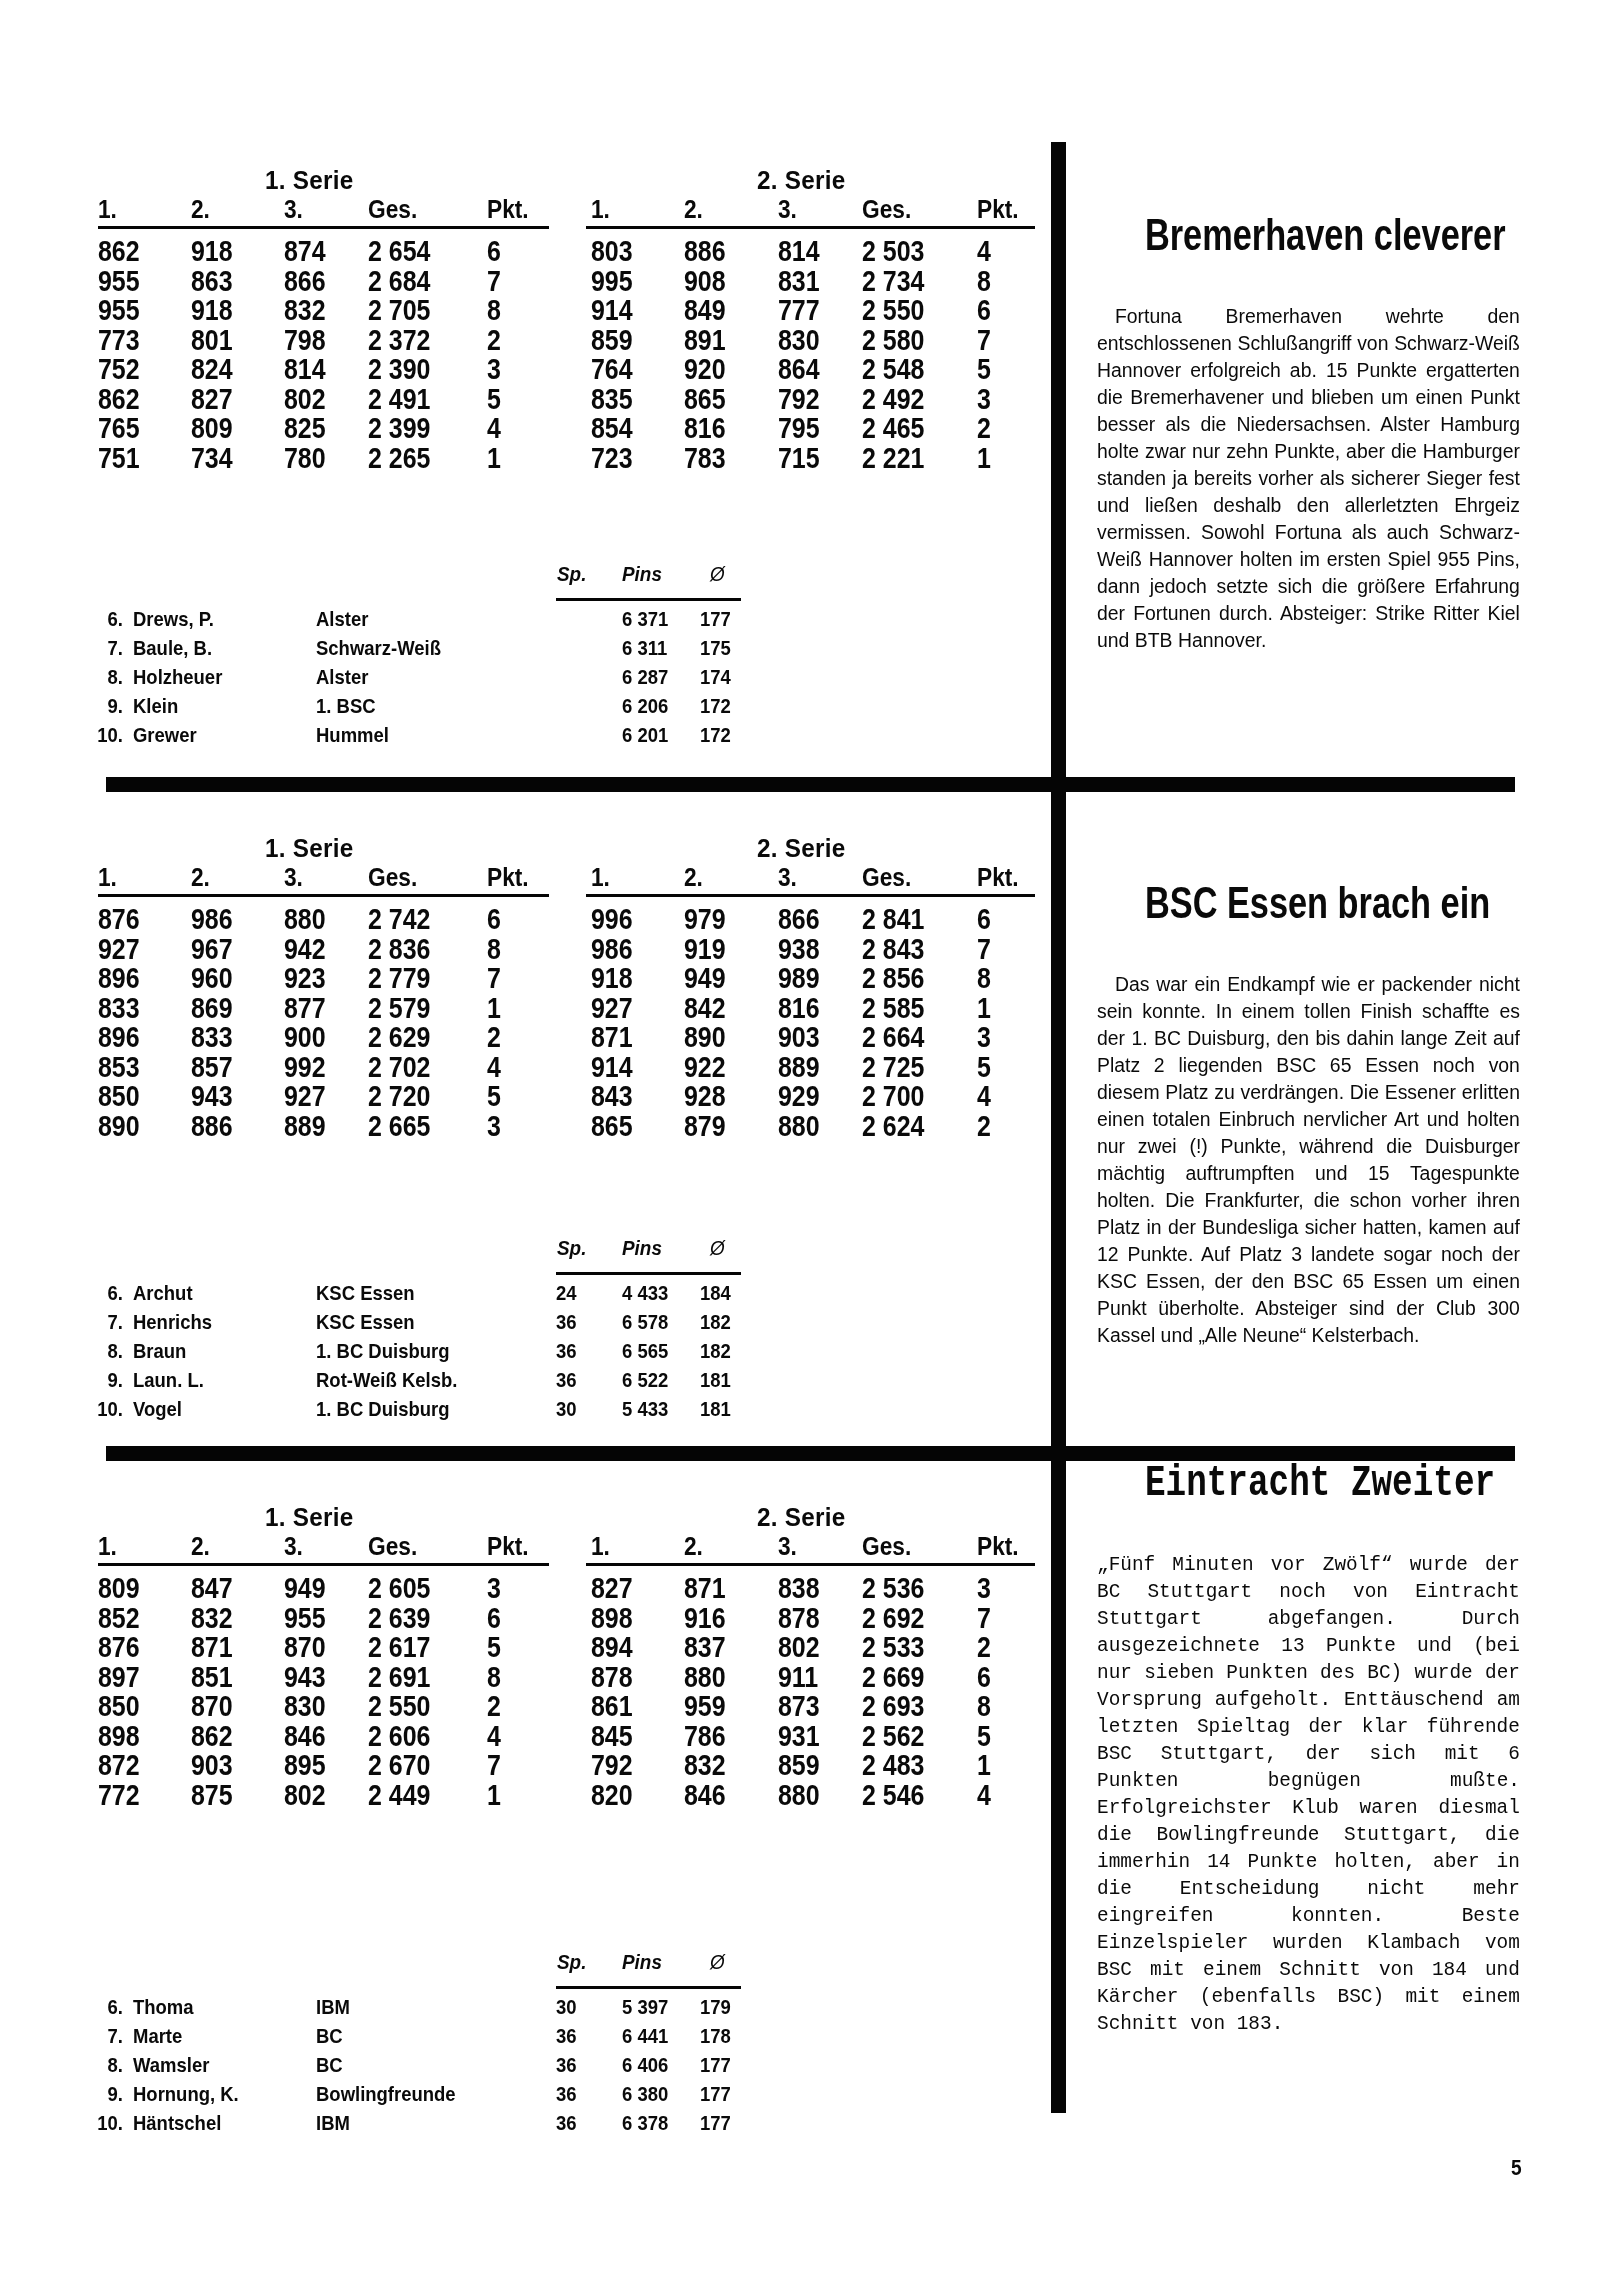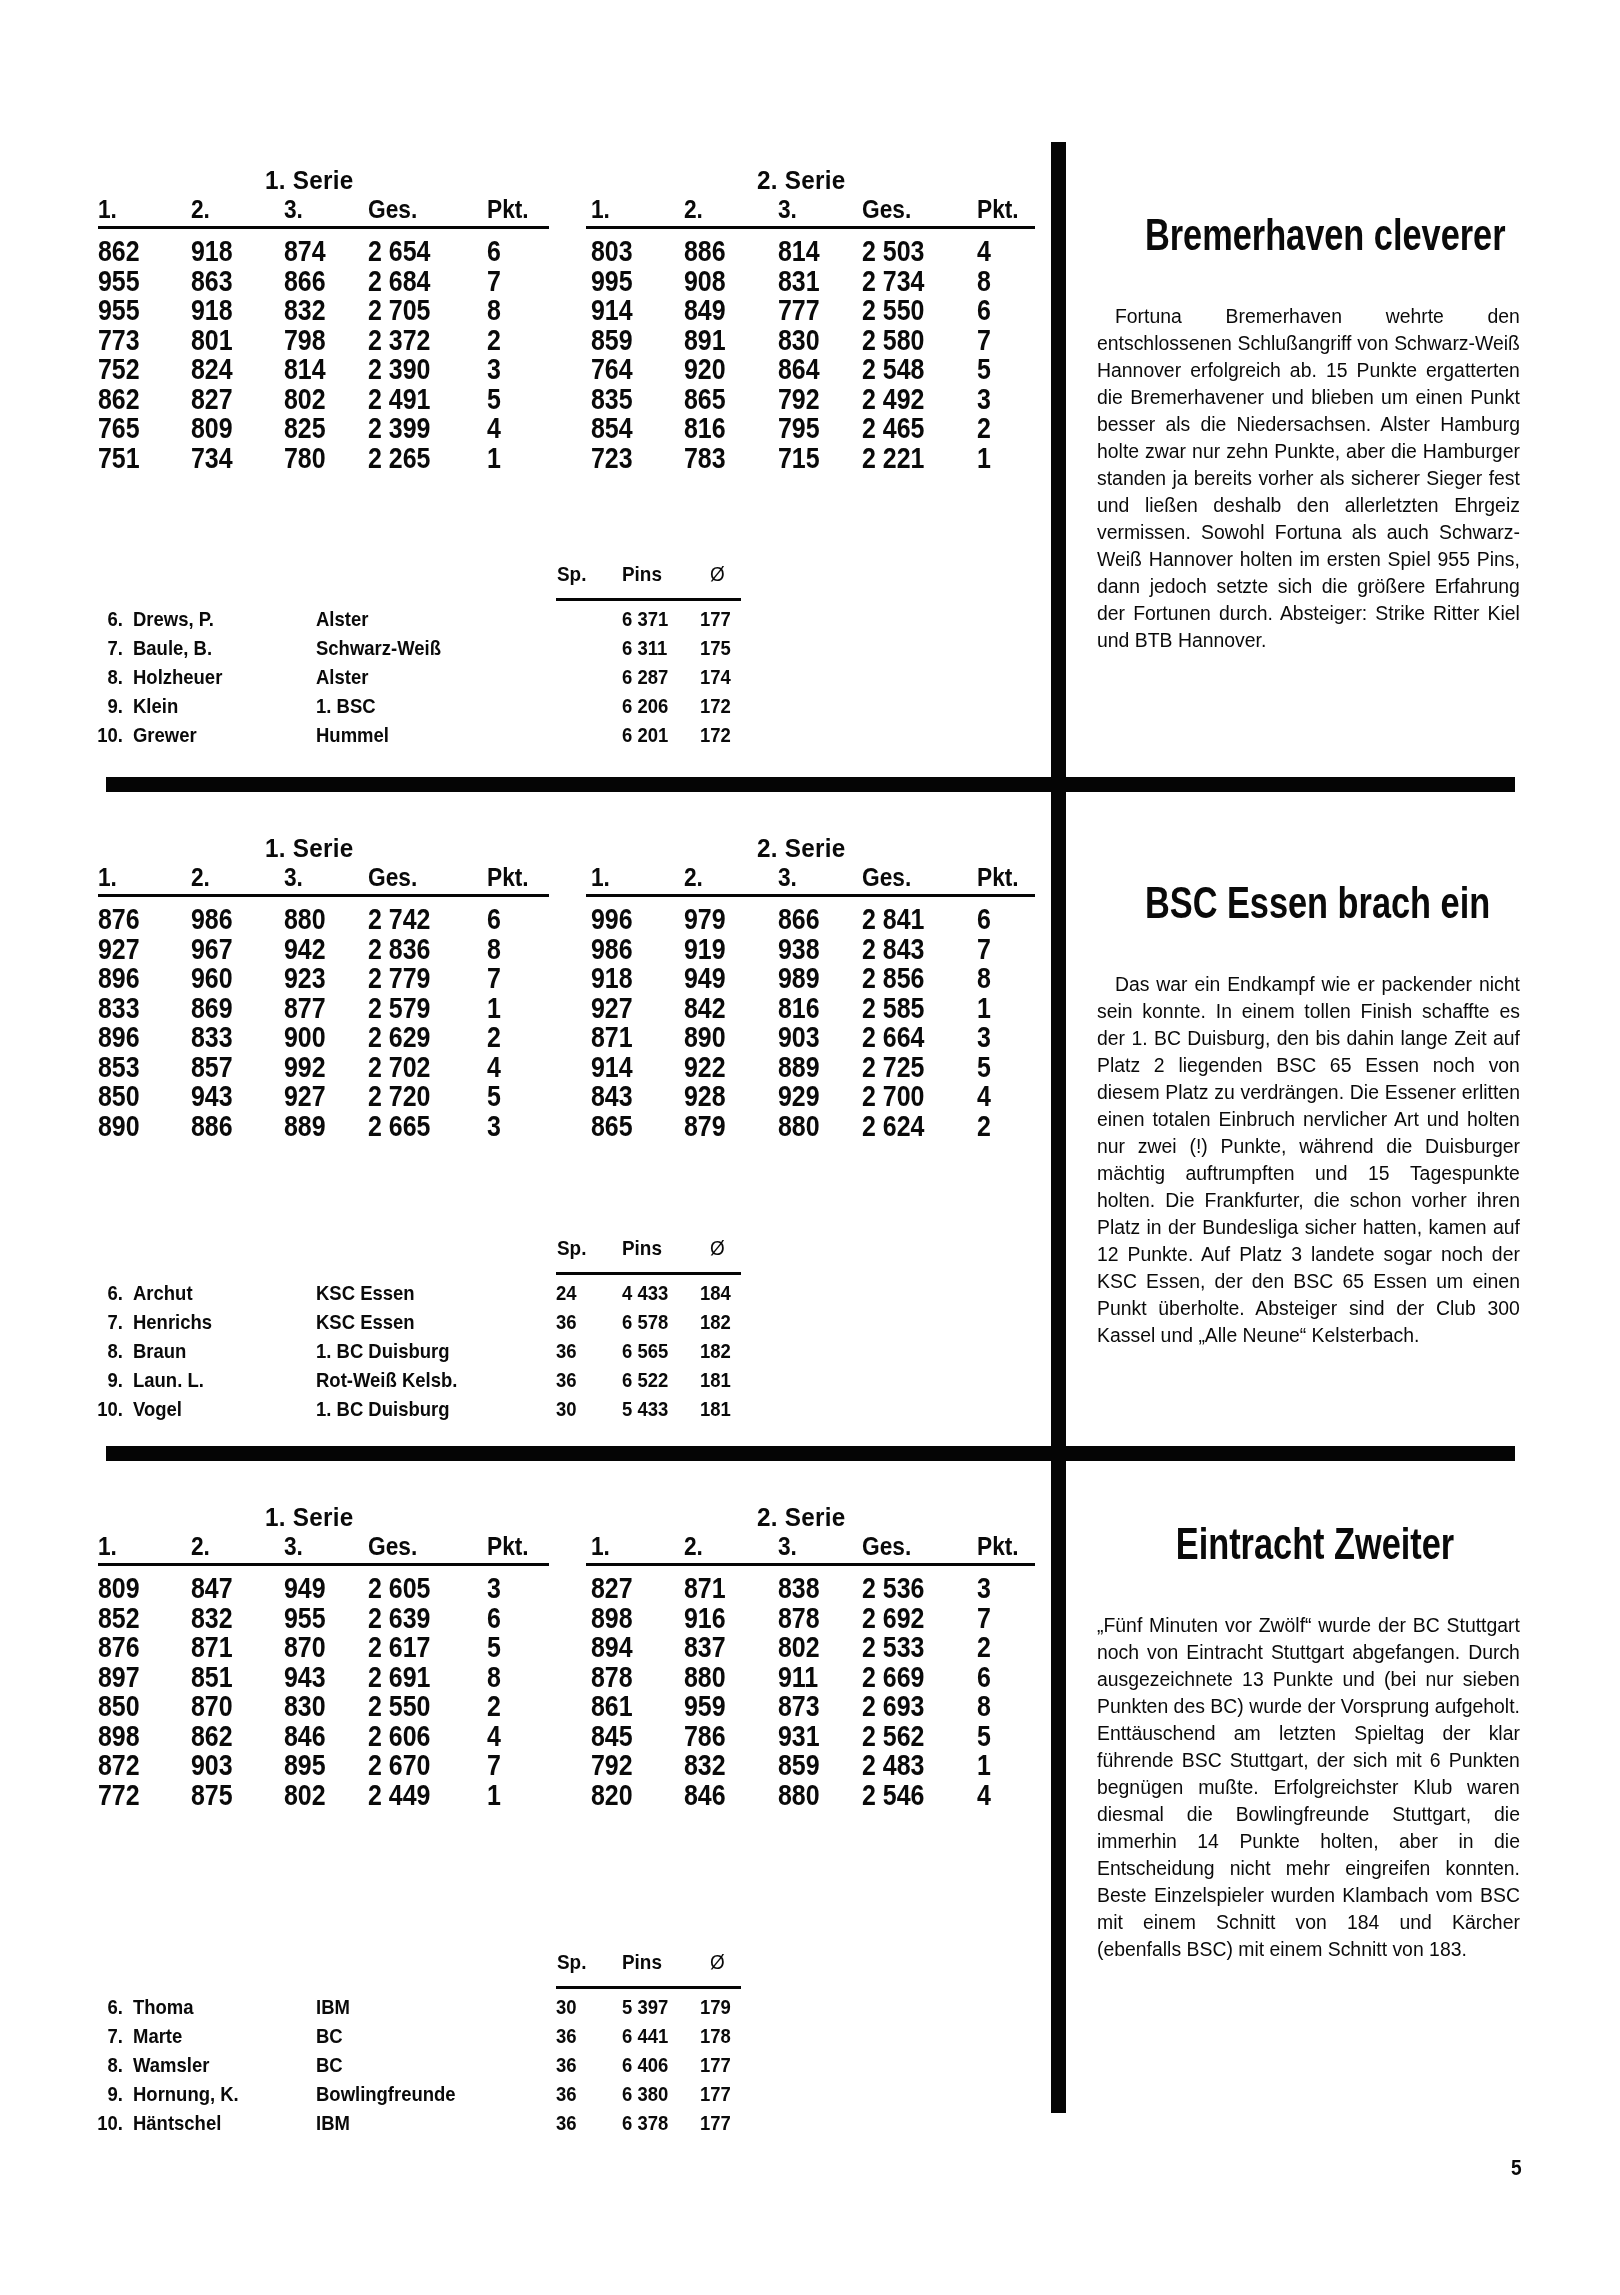--- a/index.html
+++ b/index.html
@@ -24,40 +24,40 @@
   .hdr span { font-size: 26.4px; top: 0; }
   .rows { position: absolute; top: 70px; left: 0; right: 14px; text-align: center; }
   .row { position: relative; height: 29.5px; }
   .row span { font-size: 29px; top: 0; }
   .c1 { left: 0; } .c2 { left: 93px; } .c3 { left: 186px; } .c4 { left: 270px; } .c5 { left: 389px; }
   .serie.right .c1 { left: 5.3px; } .serie.right .c2 { left: 98px; } .serie.right .c3 { left: 192px; } .serie.right .c4 { left: 276px; } .serie.right .c5 { left: 391px; }
 
   
   .players { position: absolute; left: 93px; width: 648px; }
   .s0 .players { top: 397px; } .s1 .players { top: 403px; } .s2 .players { top: 448px; }
-  .p-hdr { position: relative; height: 34px; }
+  .p-hdr { position: relative; height: 34px; font-style: italic; }
   .p-hdr span { position: absolute; top: 0; font-size: 21px; font-weight: bold; transform: scaleX(0.9); transform-origin: left top; }
   .p-hdr .rule { position: absolute; left: 463px; top: 36px; width: 185px; height: 2.6px; background: #050505; }
   .p-rows { margin-top: 10.6px; }
   .p-row { position: relative; height: 29px; }
   .p-row span { position: absolute; top: 0; font-size: 21px; font-weight: bold; white-space: nowrap; transform: scaleX(0.88); transform-origin: left top; }
   .p-rank { width: 34px; text-align: right; }
   .p-rank { left: 0; }
   .p-name { left: 40px; }
   .p-club { left: 223px; }
   .p-sp { left: 463px; }
   .p-pins { left: 529px; }
   .p-avg { left: 607px; }
   .ph-sp { left: 464px; } .ph-pins { left: 529px; } .ph-avg { left: 617px; font-weight: normal !important; }
 
   
   .article { position: absolute; left: 1097px; width: 436px; margin-top: 24px; }
   .article h2 { margin: 0; font-size: 44px; font-weight: bold; line-height: 1; white-space: nowrap; transform: scaleX(0.78); transform-origin: center top; text-align: center; letter-spacing: 0; }
   .article p { margin: 0; margin-top: 46px; font-size: 20px; line-height: 27px; text-align: justify; text-indent: 18.5px; hyphens: manual; transform: scaleX(0.97); transform-origin: left top; }
-  .a0 { top: 189px; } .a1 { top: 857px; } .a2 { top: 1498px; }
+  .a0 { top: 189px; } .a1 { top: 857px; } .a2 { top: 1437px; font-family: Liberation Mono, monospace; }
   .a2 p { text-indent: 0; }
 
   .page-number { position: absolute; left: 1511px; top: 2155px; font-size: 22.5px; font-weight: bold; transform: scaleX(0.85); transform-origin: left top; }
 </style>
 </head>
 <body>
 
 <div class="vbar"></div>
 <div class="hbar b1"></div>
 <div class="hbar b2"></div>

